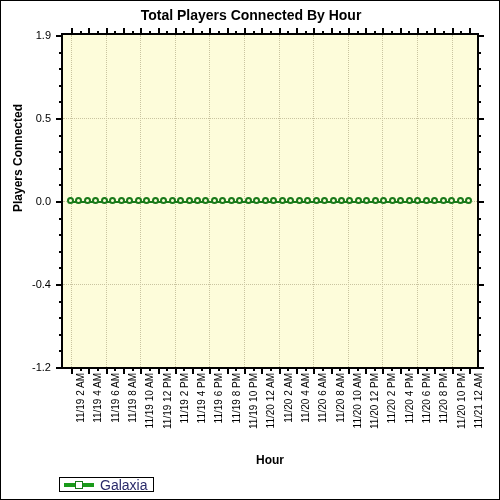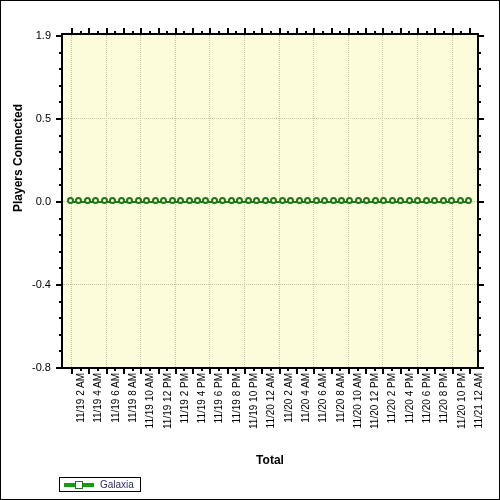--- a/index.html
+++ b/index.html
@@ -235,37 +235,38 @@
     position: absolute;
     left: 11px;
     top: 1px;
     width: 8px;
     height: 8px;
     background: #ffffff;
     border: 1px solid #1a7a1a;
     box-sizing: border-box;
   }
   .legend-text {
-    font-size: 10px;
+    font-size: 14px;
     color: #2a2a6a;
     white-space: nowrap;
   }
 </style>
 </head>
 <body>
 
 <div id="page">
 
+  <div id="chart-title">Total Players Connected By Hour</div>
 
   <div id="ylabels">
       <span style="top: 2px;">1.9</span>
       <span style="top: 85px; padding-left: 44px;">0.5</span>
       <span style="top: 168px;">0.0</span>
       <span style="top: 251px;">-0.4</span>
-      <span style="top: 334px;">-0.8</span>
+      <span style="top: 334px;">-1.2</span>
     </div>
 
   <div id="yaxis-title">Players Connected</div>
 
   <div id="plot-area">
     <div id="plot-inner">
         <div class="gridline-h" style="top: 83px;"></div>
         <div class="gridline-h" style="top: 166px;"></div>
         <div class="gridline-h" style="top: 249px;"></div>
         <div class="gridline-v" style="left: 8px;"></div>
@@ -534,21 +535,21 @@
       <span style="left: 290.87px;">11/20 10 AM</span>
       <span style="left: 308.174px;">11/20 12 PM</span>
       <span style="left: 325.478px;">11/20 2 PM</span>
       <span style="left: 342.783px;">11/20 4 PM</span>
       <span style="left: 360.087px;">11/20 6 PM</span>
       <span style="left: 377.391px;">11/20 8 PM</span>
       <span style="left: 394.696px;">11/20 10 PM</span>
       <span style="left: 412px;">11/21 12 AM</span>
     </div>
 
-  <div id="xaxis-title">Total</div>
+  <div id="xaxis-title">Hour</div>
 
   <div id="legend">
     <span class="legend-swatch">
       <span class="lsw-line" style="background: rgb(26, 154, 26);"></span>
       <span class="lsw-marker" style="border-color: rgb(26, 122, 26);"></span>
     </span>
     <span class="legend-text">Galaxia</span>
   </div>
 
 </div>

